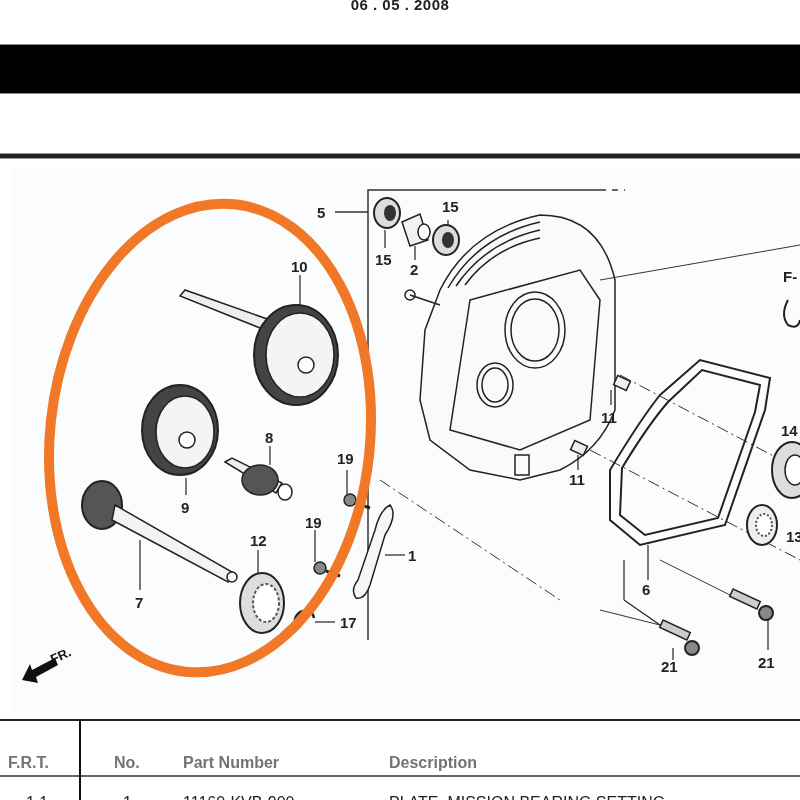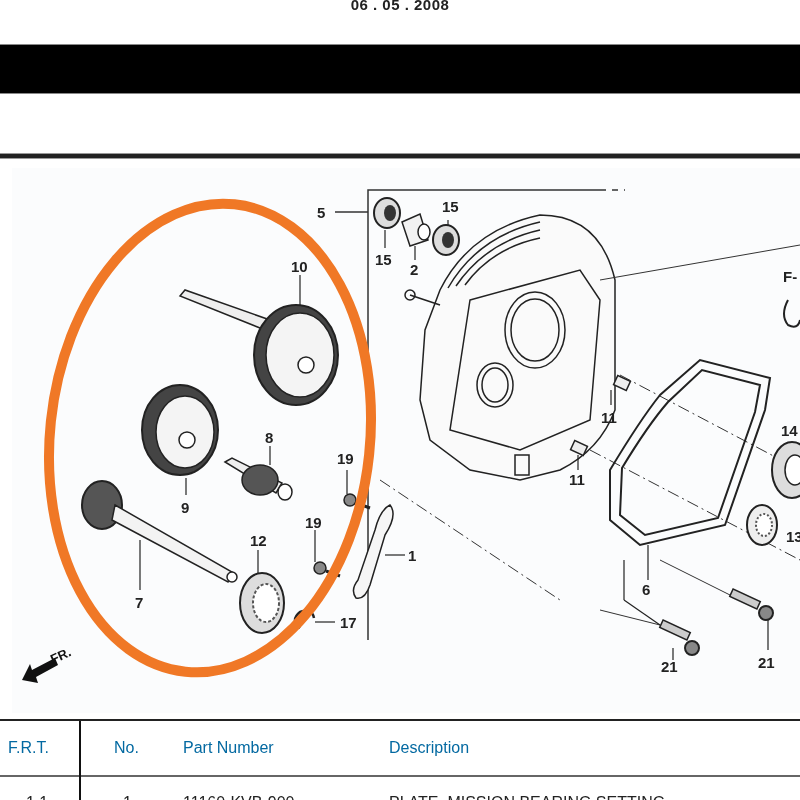--- a/index.html
+++ b/index.html
@@ -3,21 +3,21 @@
 <meta charset="utf-8">
 <style>
   html, body { margin:0; padding:0; background:#ffffff; }
   body { width:800px; height:800px; position:relative; overflow:hidden; font-family:"Liberation Sans", sans-serif; color:#111; }
   .date { position:absolute; top:-4px; left:0; width:800px; text-align:center; font-weight:bold; font-size:15px; letter-spacing:0.5px; color:#222; }
   .black-bar { position:absolute; left:0; top:44px; width:800px; height:48px; background:#000; border-top:1px solid #888; border-bottom:1px solid #888; }
   .rule { position:absolute; left:0; top:153px; width:800px; height:4px; background:#222; border-top:1px solid #999; border-bottom:1px solid #999; }
   .diagram { position:absolute; left:0; top:160px; width:800px; height:555px; }
   .table { position:absolute; left:0; top:719px; width:800px; height:81px; border-top:2px solid #222; }
   .thead { position:absolute; left:0; top:0; width:800px; height:54px; border-bottom:2px solid #666; }
-  .th { position:absolute; top:18px; font-weight:normal; font-size:16px; color:#0369a1; }
+  .th { position:absolute; top:33px; font-weight:bold; font-size:16px; color:#737373; }
   .vline { position:absolute; left:79px; top:0; width:2px; height:81px; background:#111; }
   .td { position:absolute; top:73px; font-size:16px; color:#222; white-space:nowrap; }
   .callout { font-family:"Liberation Sans", sans-serif; font-size:15px; font-weight:bold; fill:#222; }
 </style>
 </head>
 <body>
 
 <div class="date">06 . 05 . 2008</div>
 <div class="black-bar"></div>
 <div class="rule"></div>

